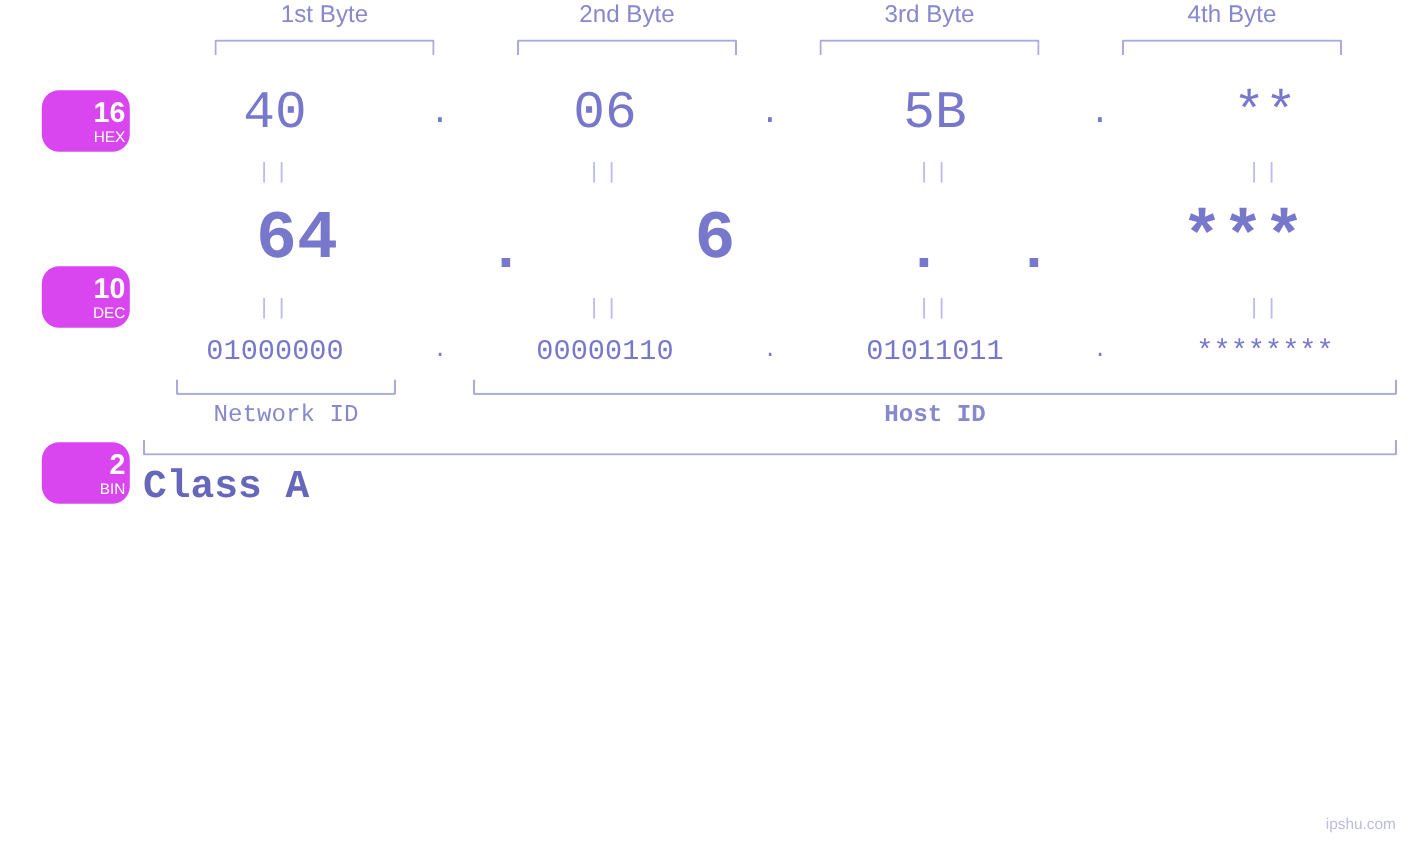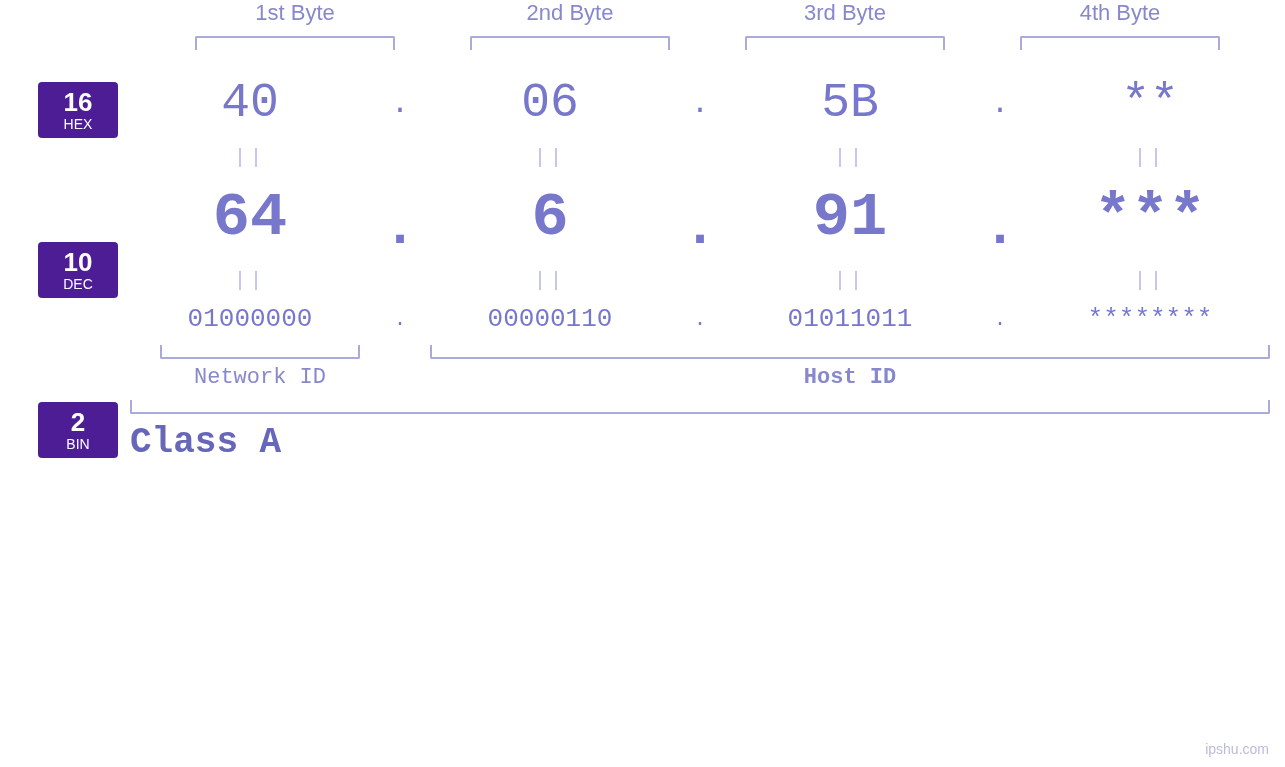--- a/index.html
+++ b/index.html
@@ -50,25 +50,25 @@
 
     .bracket {
       width: 200px;
       height: 14px;
       border: 2px solid #aaaadd;
       border-bottom: none;
       border-radius: 2px 2px 0 0;
     }
 
     .base-badge {
-      background: #4c1d95;
+      background: #d946ef;
       color: white;
-      border-radius: 4px;
+      border-radius: 16px;
       width: 80px;
-      text-align: center;
+      text-align: right;
       padding: 6px 4px;
       margin-bottom: 10px;
     }
 
     .base-badge .base-num {
       font-size: 26px;
       font-weight: bold;
       font-family: Arial, sans-serif;
       line-height: 1.1;
     }
@@ -262,21 +262,20 @@
         <div class="equals-cell" style="color:#bbbbee; font-size:20px; letter-spacing:4px;">||</div>
         <div class="equals-spacer"></div>
         <div class="equals-cell" style="color:#bbbbee; font-size:20px; letter-spacing:4px;">||</div>
       </div>
 
       <div class="data-row dec-row">
         <div class="byte-cell">64</div>
         <div class="dot-cell">.</div>
         <div class="byte-cell">6</div>
         <div class="dot-cell">.</div>
-        <div class="byte-cell">91</div>
         <div class="dot-cell">.</div>
         <div class="byte-cell">***</div>
       </div>
 
       <div class="equals-row-small">
         <div class="equals-cell" style="color:#bbbbee; font-size:20px; letter-spacing:4px;">||</div>
         <div class="equals-spacer"></div>
         <div class="equals-cell" style="color:#bbbbee; font-size:20px; letter-spacing:4px;">||</div>
         <div class="equals-spacer"></div>
         <div class="equals-cell" style="color:#bbbbee; font-size:20px; letter-spacing:4px;">||</div>

